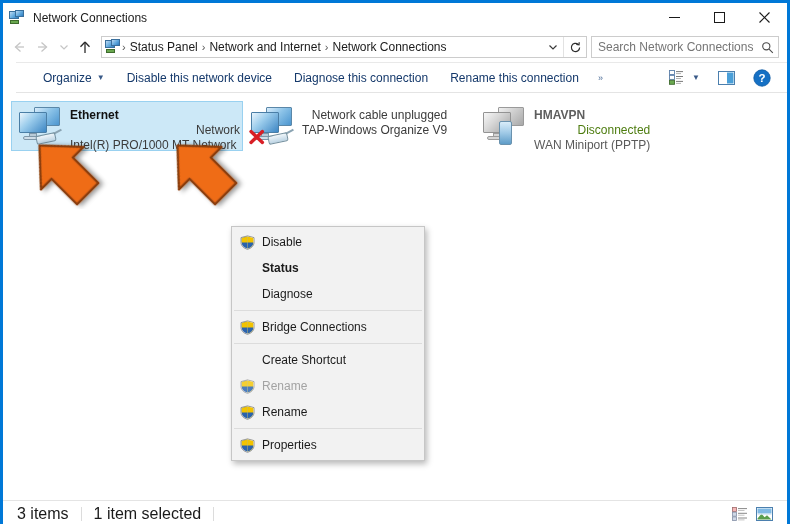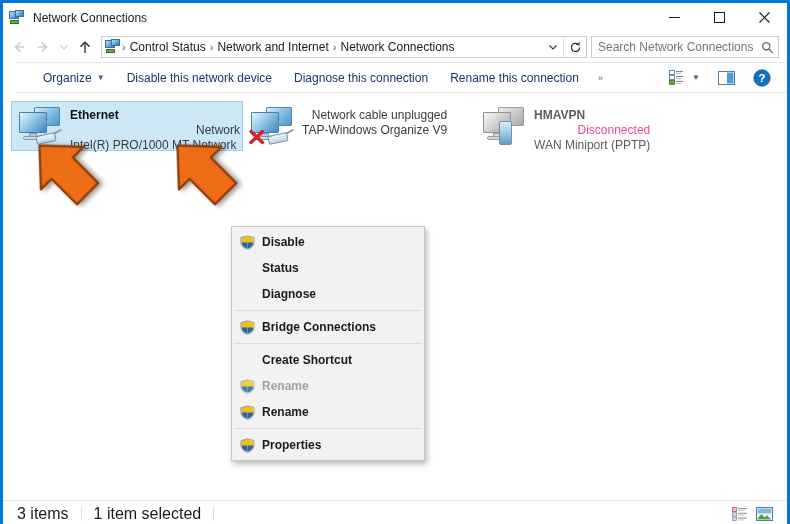--- a/index.html
+++ b/index.html
@@ -336,21 +336,21 @@
     line-height: 15px;
     white-space: nowrap;
   }
   .conn-sub {
     font-size: 12px;
     color: #3b3b3b;
     line-height: 15px;
     white-space: nowrap;
     text-align: right;
   }
-  .conn-sub.dim { color: #ec4899; }
+  .conn-sub.dim { color: #4d7c0f; }
   .conn-name.dim { color: #5e5e5e; font-weight: 600; }
   .conn-desc {
     font-size: 12px;
     color: #3b3b3b;
     line-height: 15px;
     white-space: nowrap;
     overflow: hidden;
     text-overflow: clip;
   }
 
@@ -377,21 +377,20 @@
   .mi-icon {
     width: 22px; height: 22px;
     flex: none;
     display: flex; align-items: center; justify-content: center;
     margin-right: 4px;
   }
   .mi-label {
     font-size: 12px;
     color: #1b1b1b;
     white-space: nowrap;
-    font-weight: bold;
   }
   .mi-label.bold { font-weight: 700; }
   .mi.disabled .mi-label { color: #a3a3a3; }
   .mi-sep {
     height: 1px;
     background: #dcdcdc;
     margin: 3px 2px 3px 2px;
   }
 
   
@@ -491,21 +490,21 @@
         </svg>
     </div>
 
     <div id="addressbar">
       <div id="addr-icon">
         <div class="nicon-mon m1"></div>
         <div class="nicon-mon m2"></div>
         <div class="plug"></div>
       </div>
       <div class="crumb-sep">›</div>
-      <div class="crumb">Control Status</div>
+      <div class="crumb">Status Panel</div>
       <div class="crumb-sep">›</div>
       <div class="crumb">Network and Internet</div>
       <div class="crumb-sep">›</div>
       <div class="crumb">Network Connections</div>
       <div id="addr-spacer"></div>
       <div id="addr-chevron">
         <svg width="10" height="10" viewBox="0 0 10 10">
             <path d="M1.5 3.5 L5 7 L8.5 3.5" fill="none" stroke="#3a3a3a" stroke-width="1.2"></path>
           </svg>
       </div>

